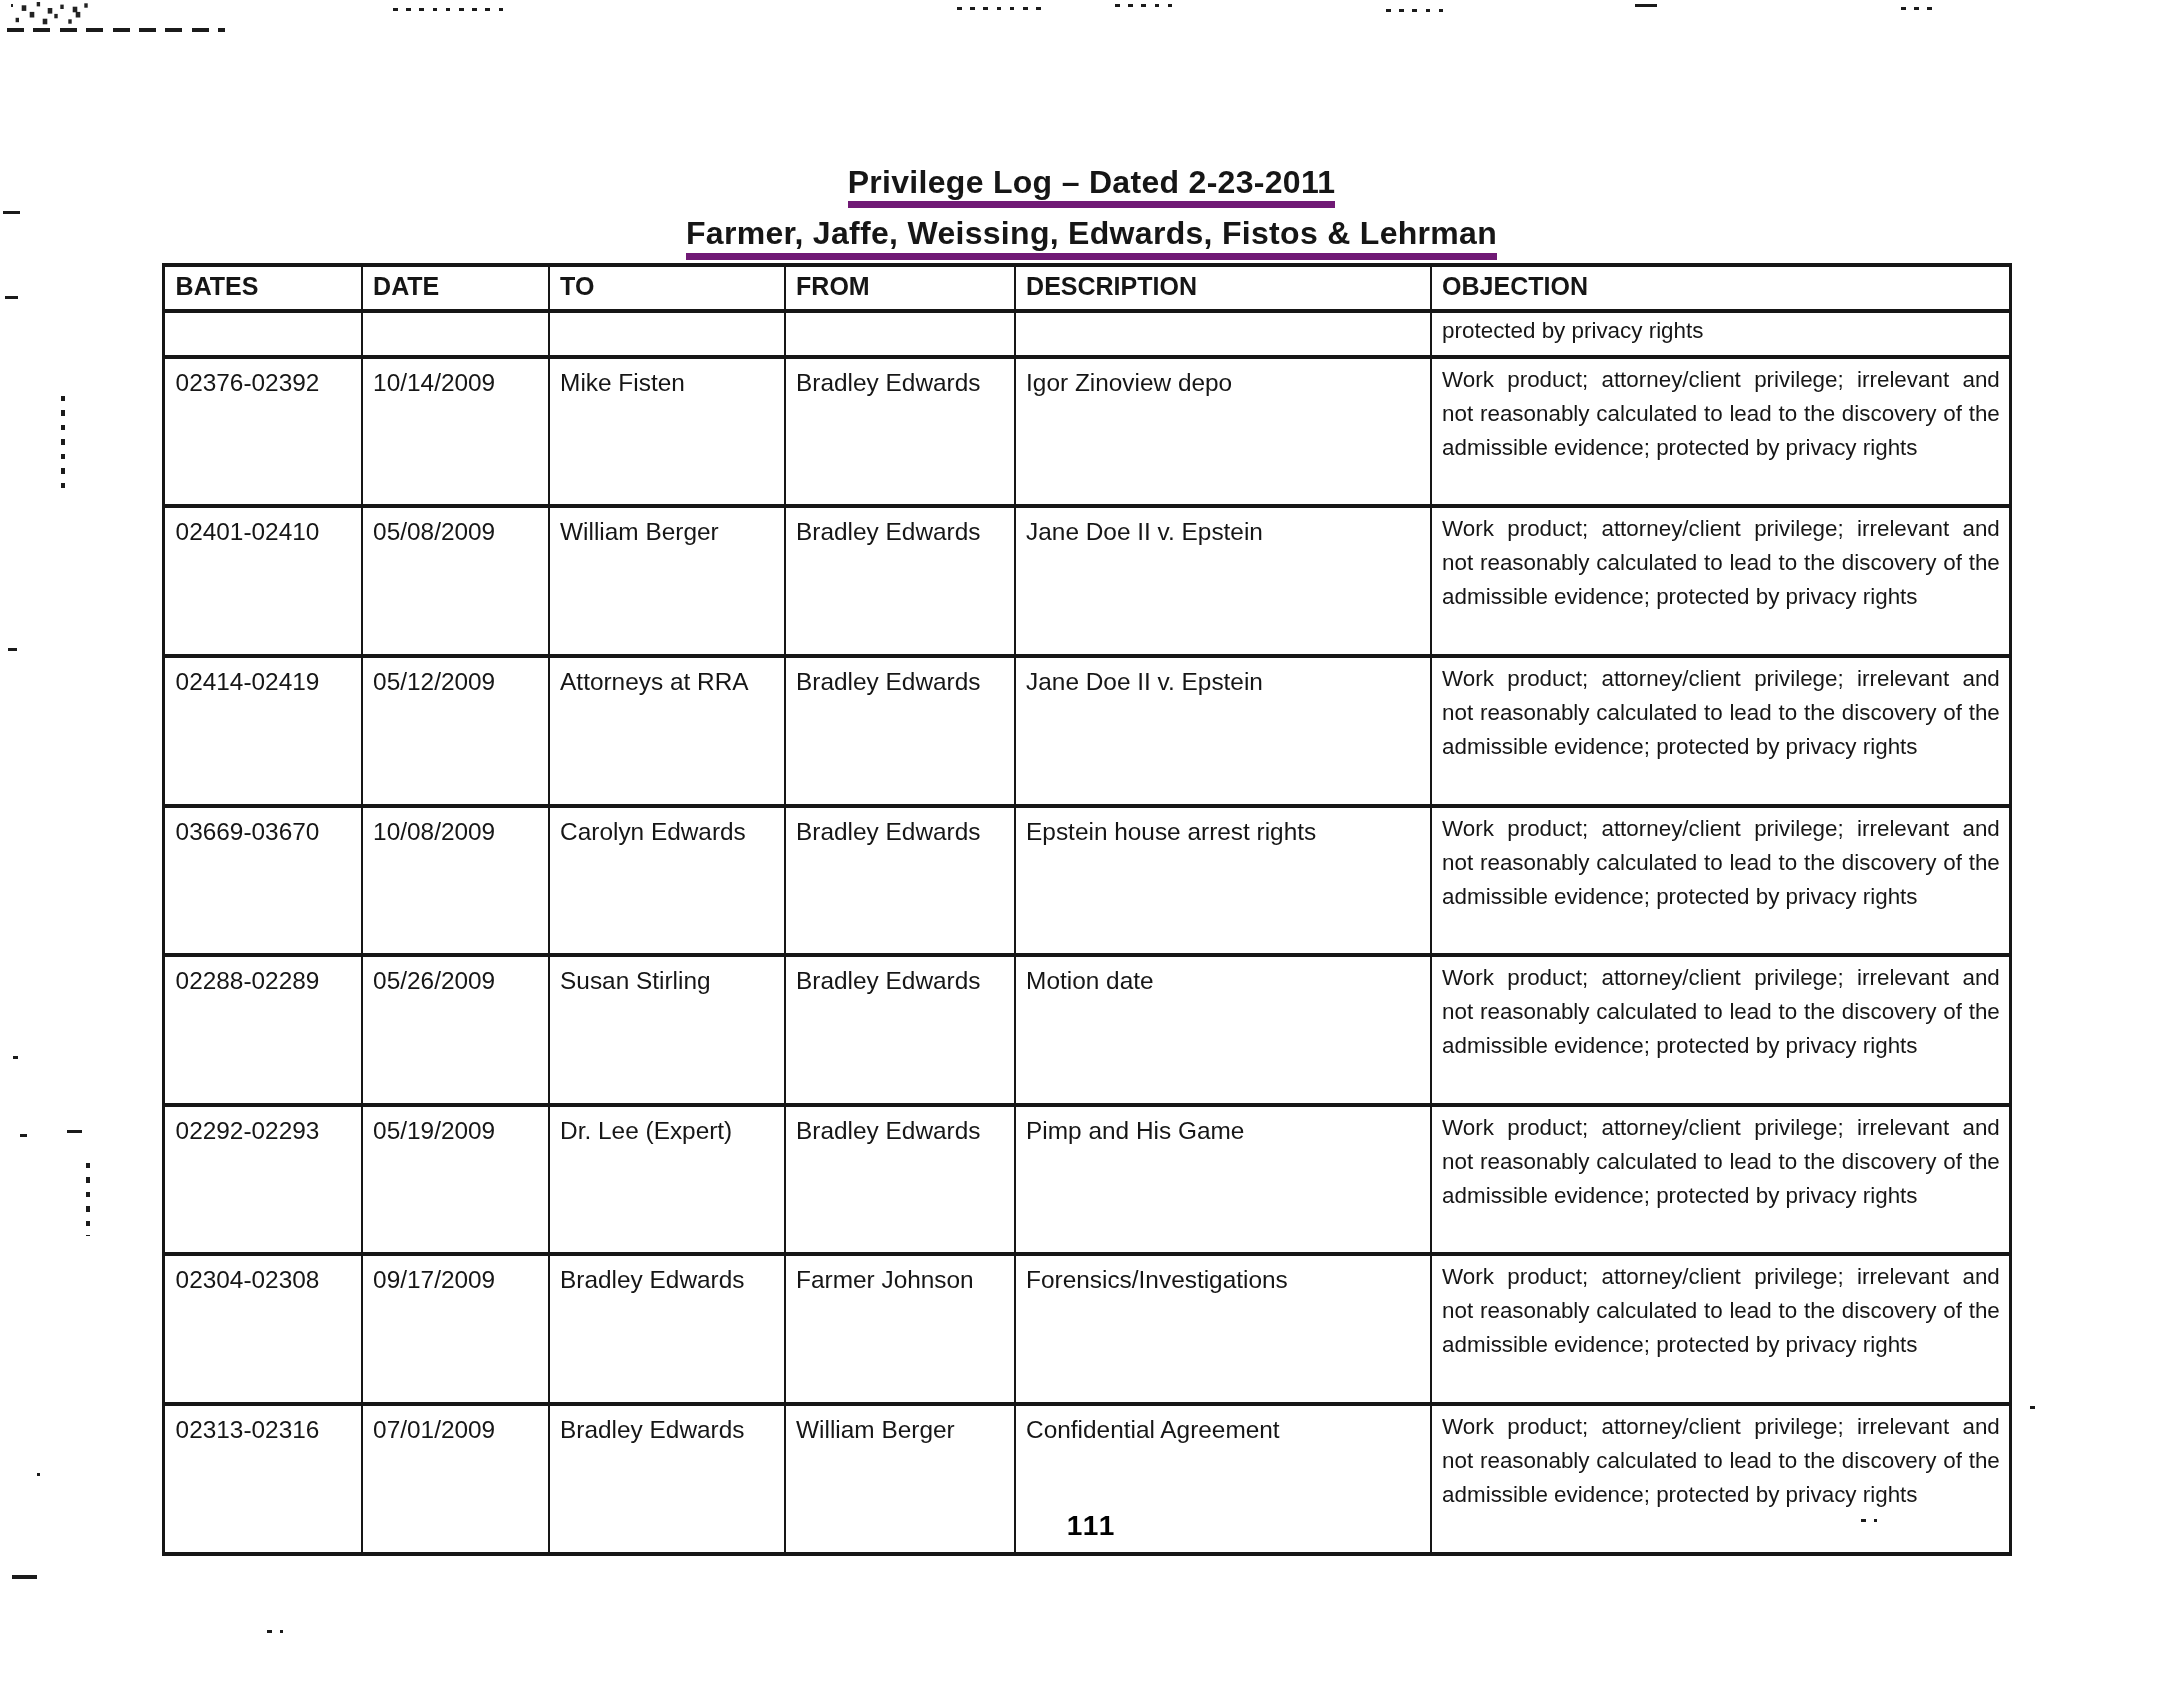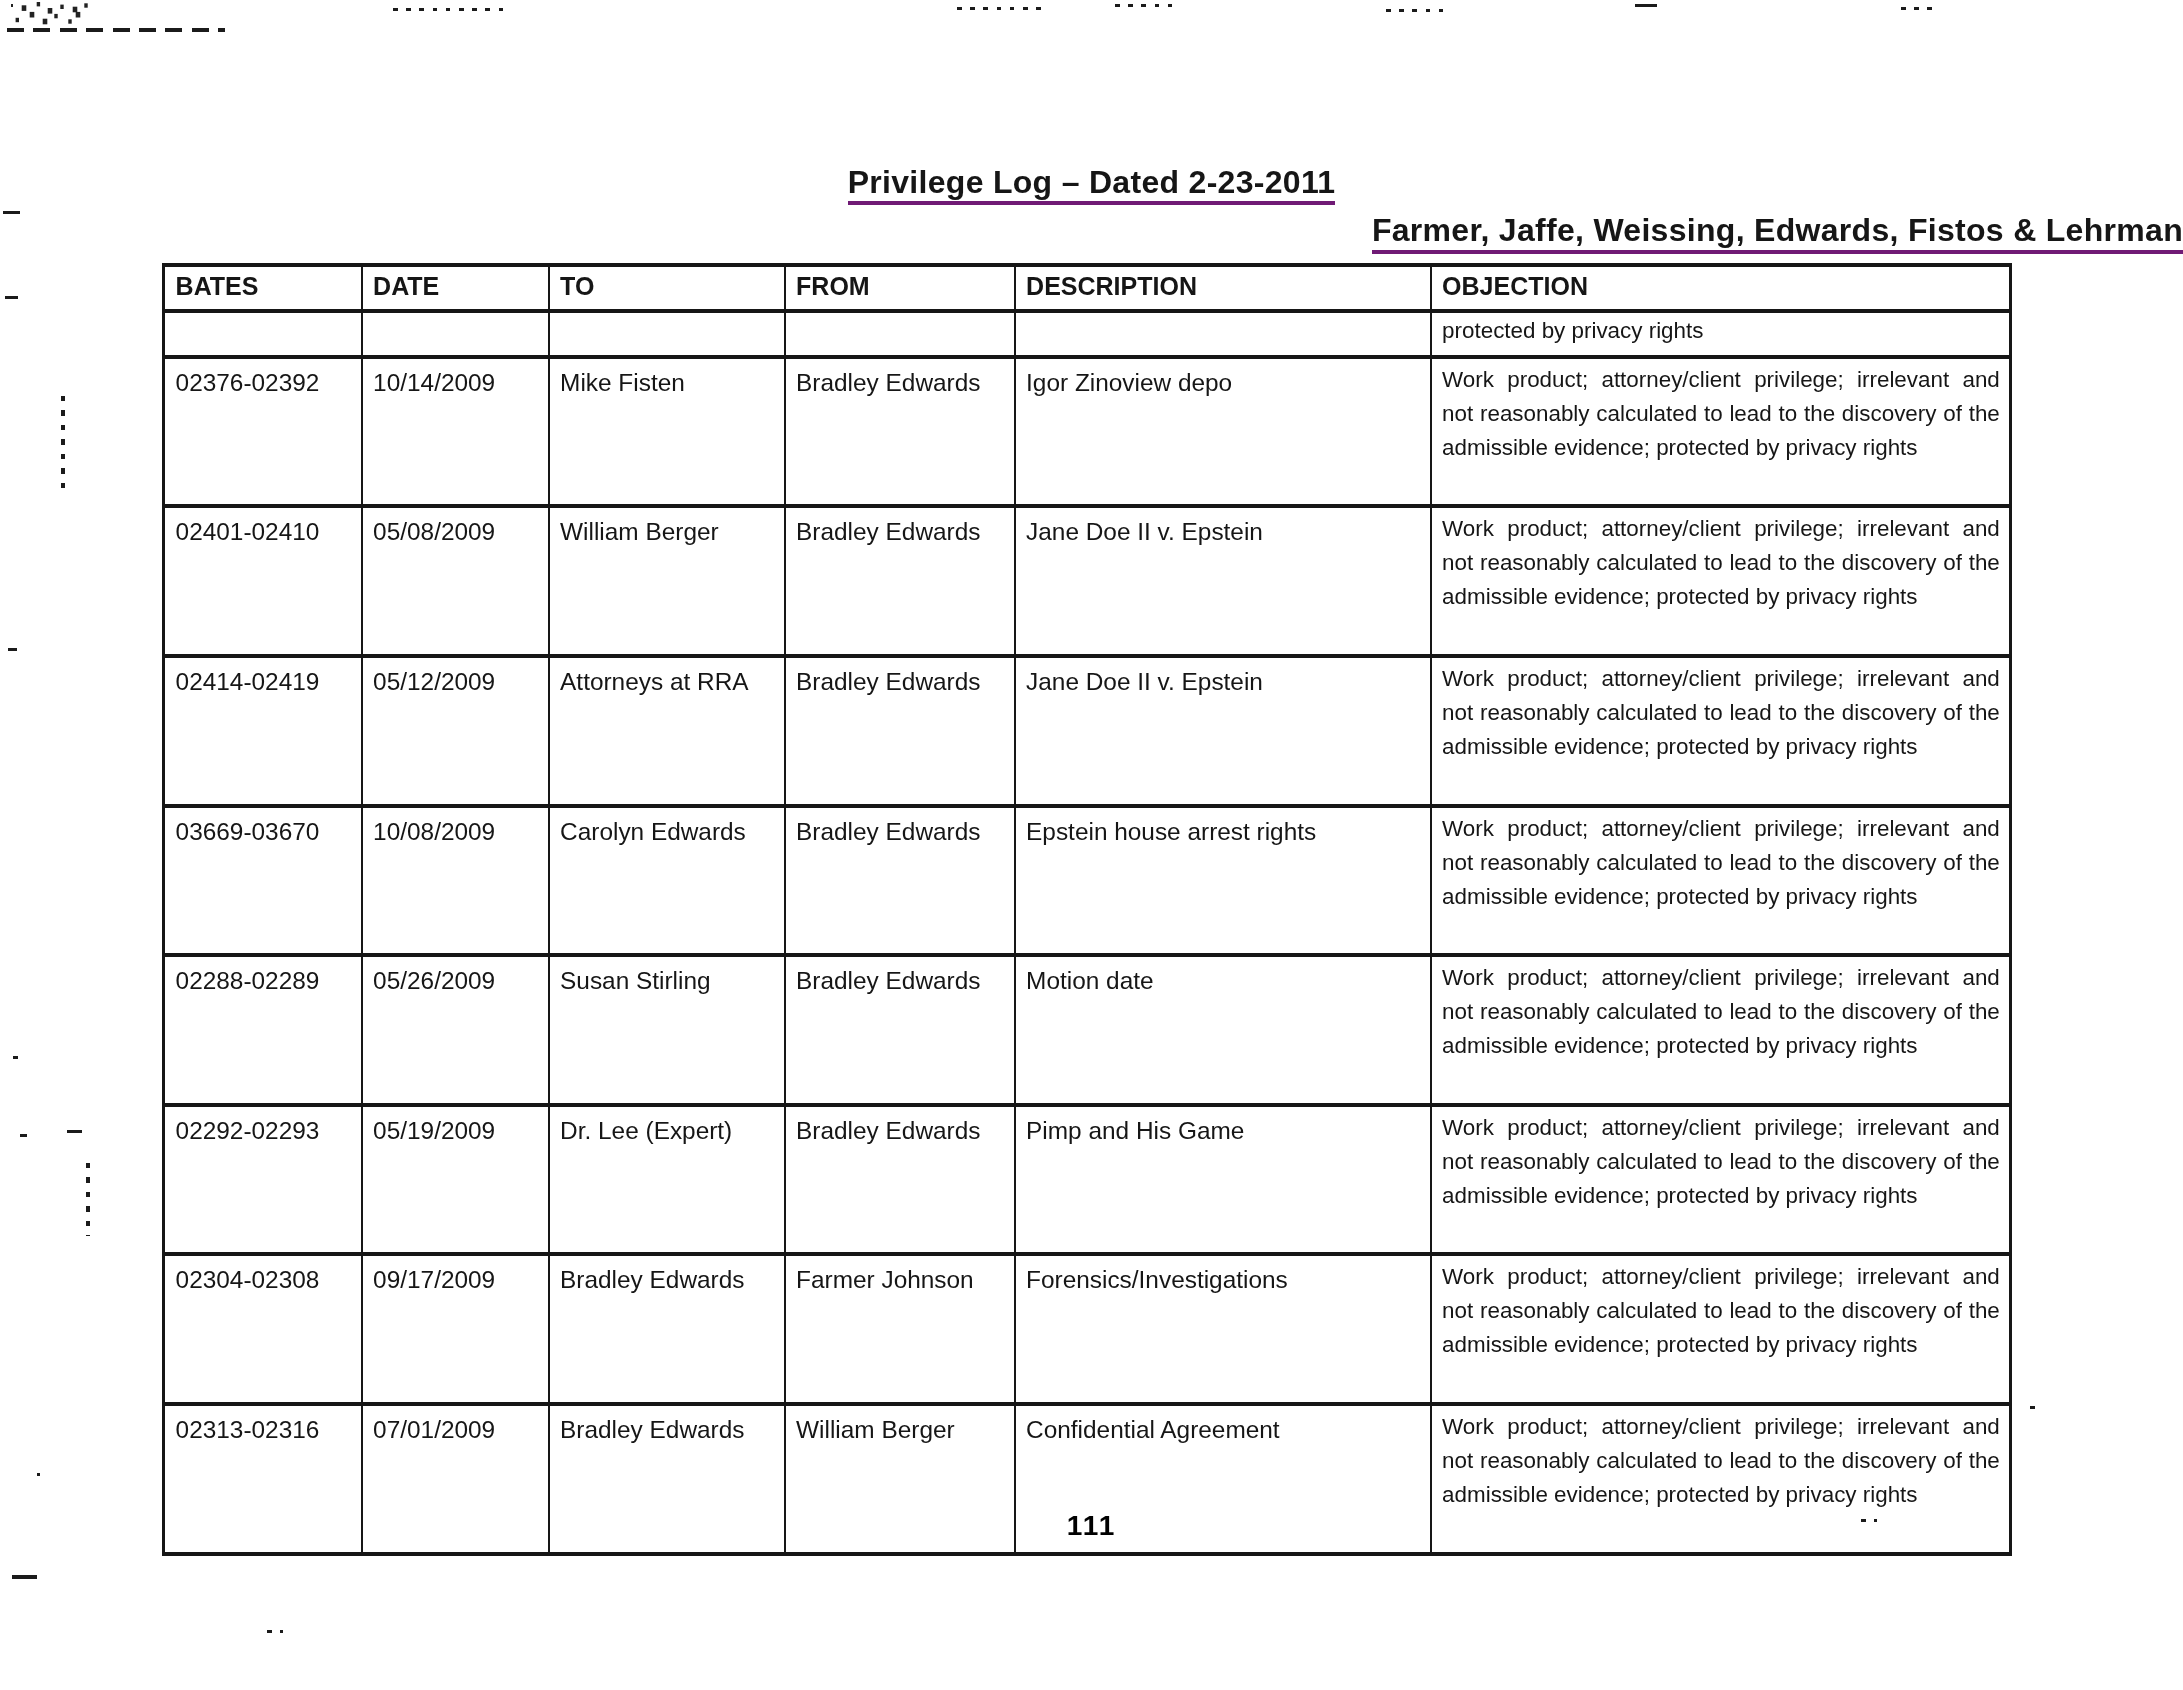--- a/index.html
+++ b/index.html
@@ -13,25 +13,25 @@
     overflow: hidden;
   }
 
   
   .heading-block { text-align: center; padding-top: 165px; }
   .doc-title, .doc-subtitle {
     display: inline-block;
     font-size: 32px;
     font-weight: bold;
     letter-spacing: 0.3px;
-    border-bottom: 4px solid #701a75;
+    border-bottom: 7px solid #701a75;
     padding-bottom: 1.3px;
     line-height: 1.1;
   }
-  .doc-subtitle-wrap { margin-top: 8px; text-align: right; }
+  .doc-subtitle-wrap { margin-top: 8px; text-align: center; }
 
   
   .log-table {
     position: absolute;
     left: 162px;
     top: 263px;
     width: 1848px;
     border-collapse: collapse;
     table-layout: fixed;
   }

